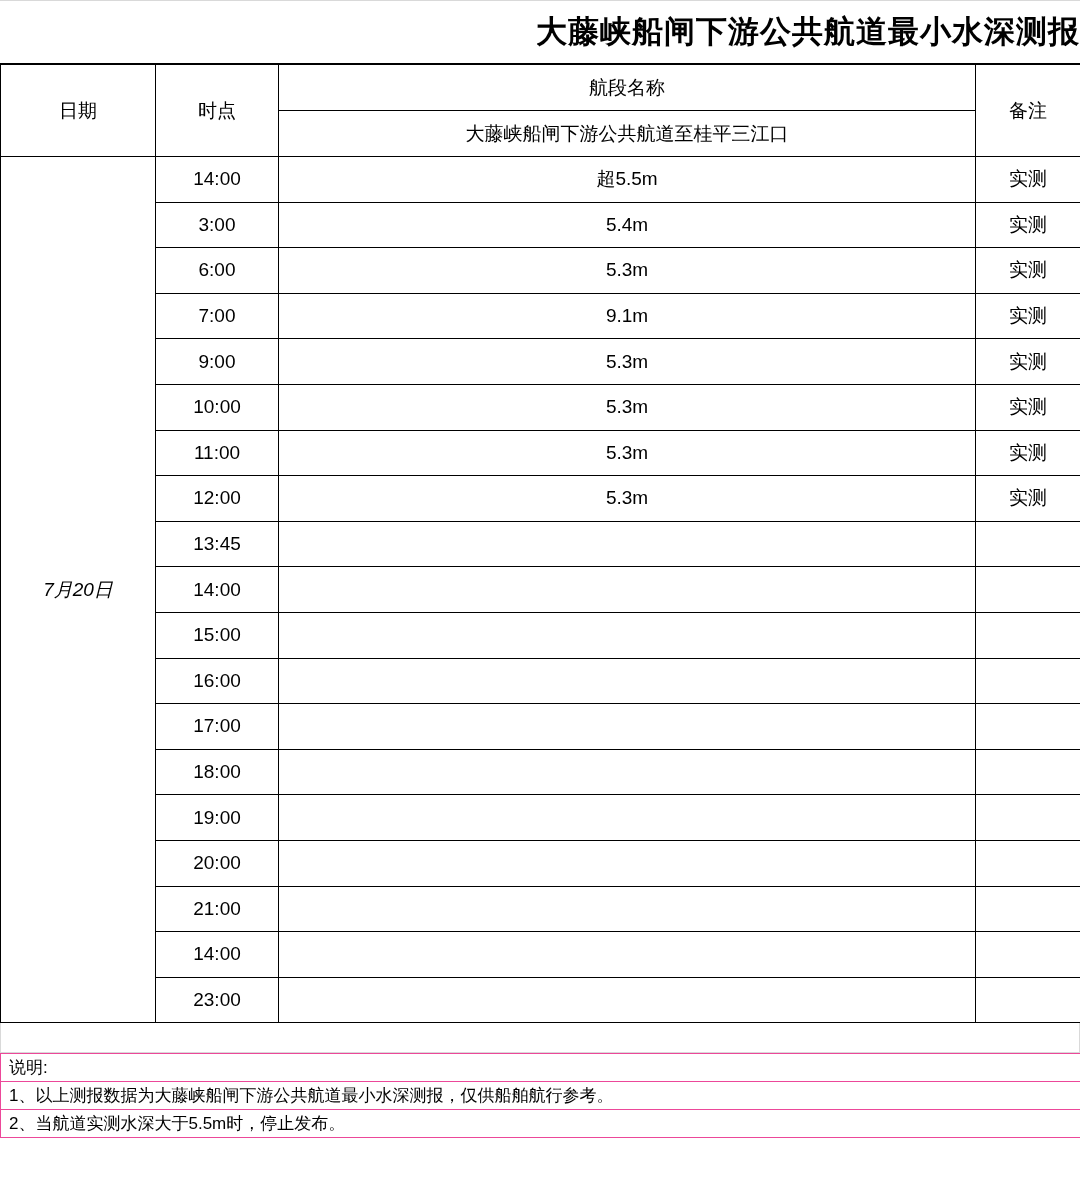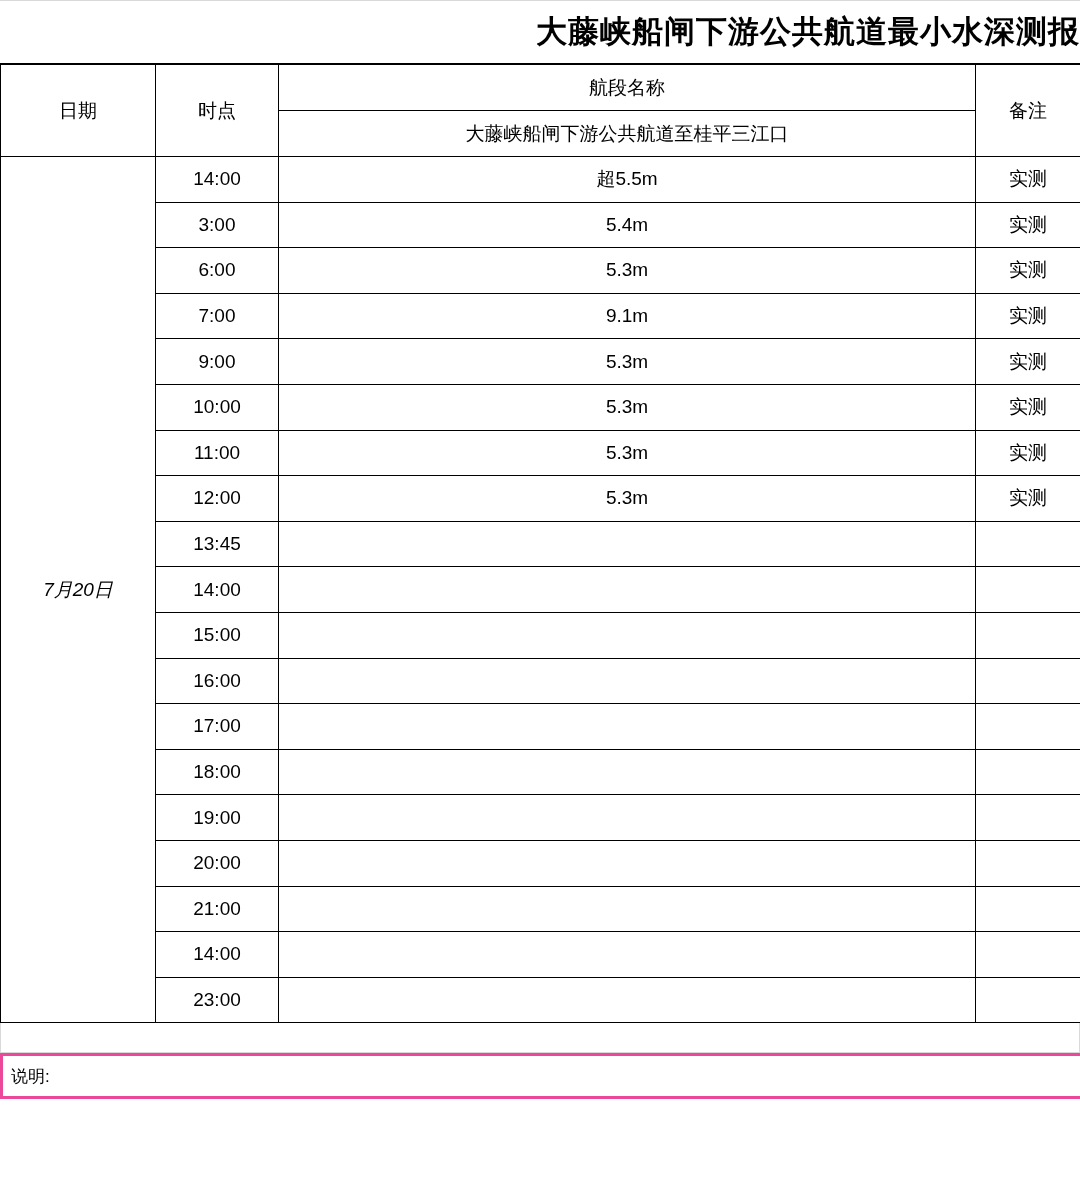--- a/index.html
+++ b/index.html
@@ -76,23 +76,23 @@
     border-bottom: 1px solid #d9d9d9;
     box-sizing: border-box;
   }
   
   table.notes {
     border-collapse: collapse;
     width: 1080px;
     table-layout: fixed;
   }
   table.notes td {
-    border: 3px solid #ec4899;
+    border: 1px solid #ec4899;
     font-size: 17px;
-    height: 43px;
+    height: 28px;
     padding: 0 8px;
     vertical-align: middle;
     text-align: left;
     box-sizing: border-box;
   }
   col.n-a { width: 155px; }
   col.n-b { width: 123px; }
   col.n-c { width: 697px; }
   col.n-d { width: 105px; }
   .note-text { white-space: nowrap; }
@@ -229,16 +229,22 @@
     <colgroup>
       <col class="n-a">
         <col class="n-b">
         <col class="n-c">
         <col class="n-d">
     </colgroup>
     <tbody>
       <tr>
         <td colspan="4">说明:</td>
       </tr>
+      <tr>
+        <td colspan="4" class="note-text">1、以上测报数据为大藤峡船闸下游公共航道最小水深测报，仅供船舶航行参考。</td>
+      </tr>
+      <tr>
+        <td colspan="4" class="note-text">2、当航道实测水深大于5.5m时，停止发布。</td>
+      </tr>
     </tbody>
   </table>
 
 </div>
 
 </body></html>

